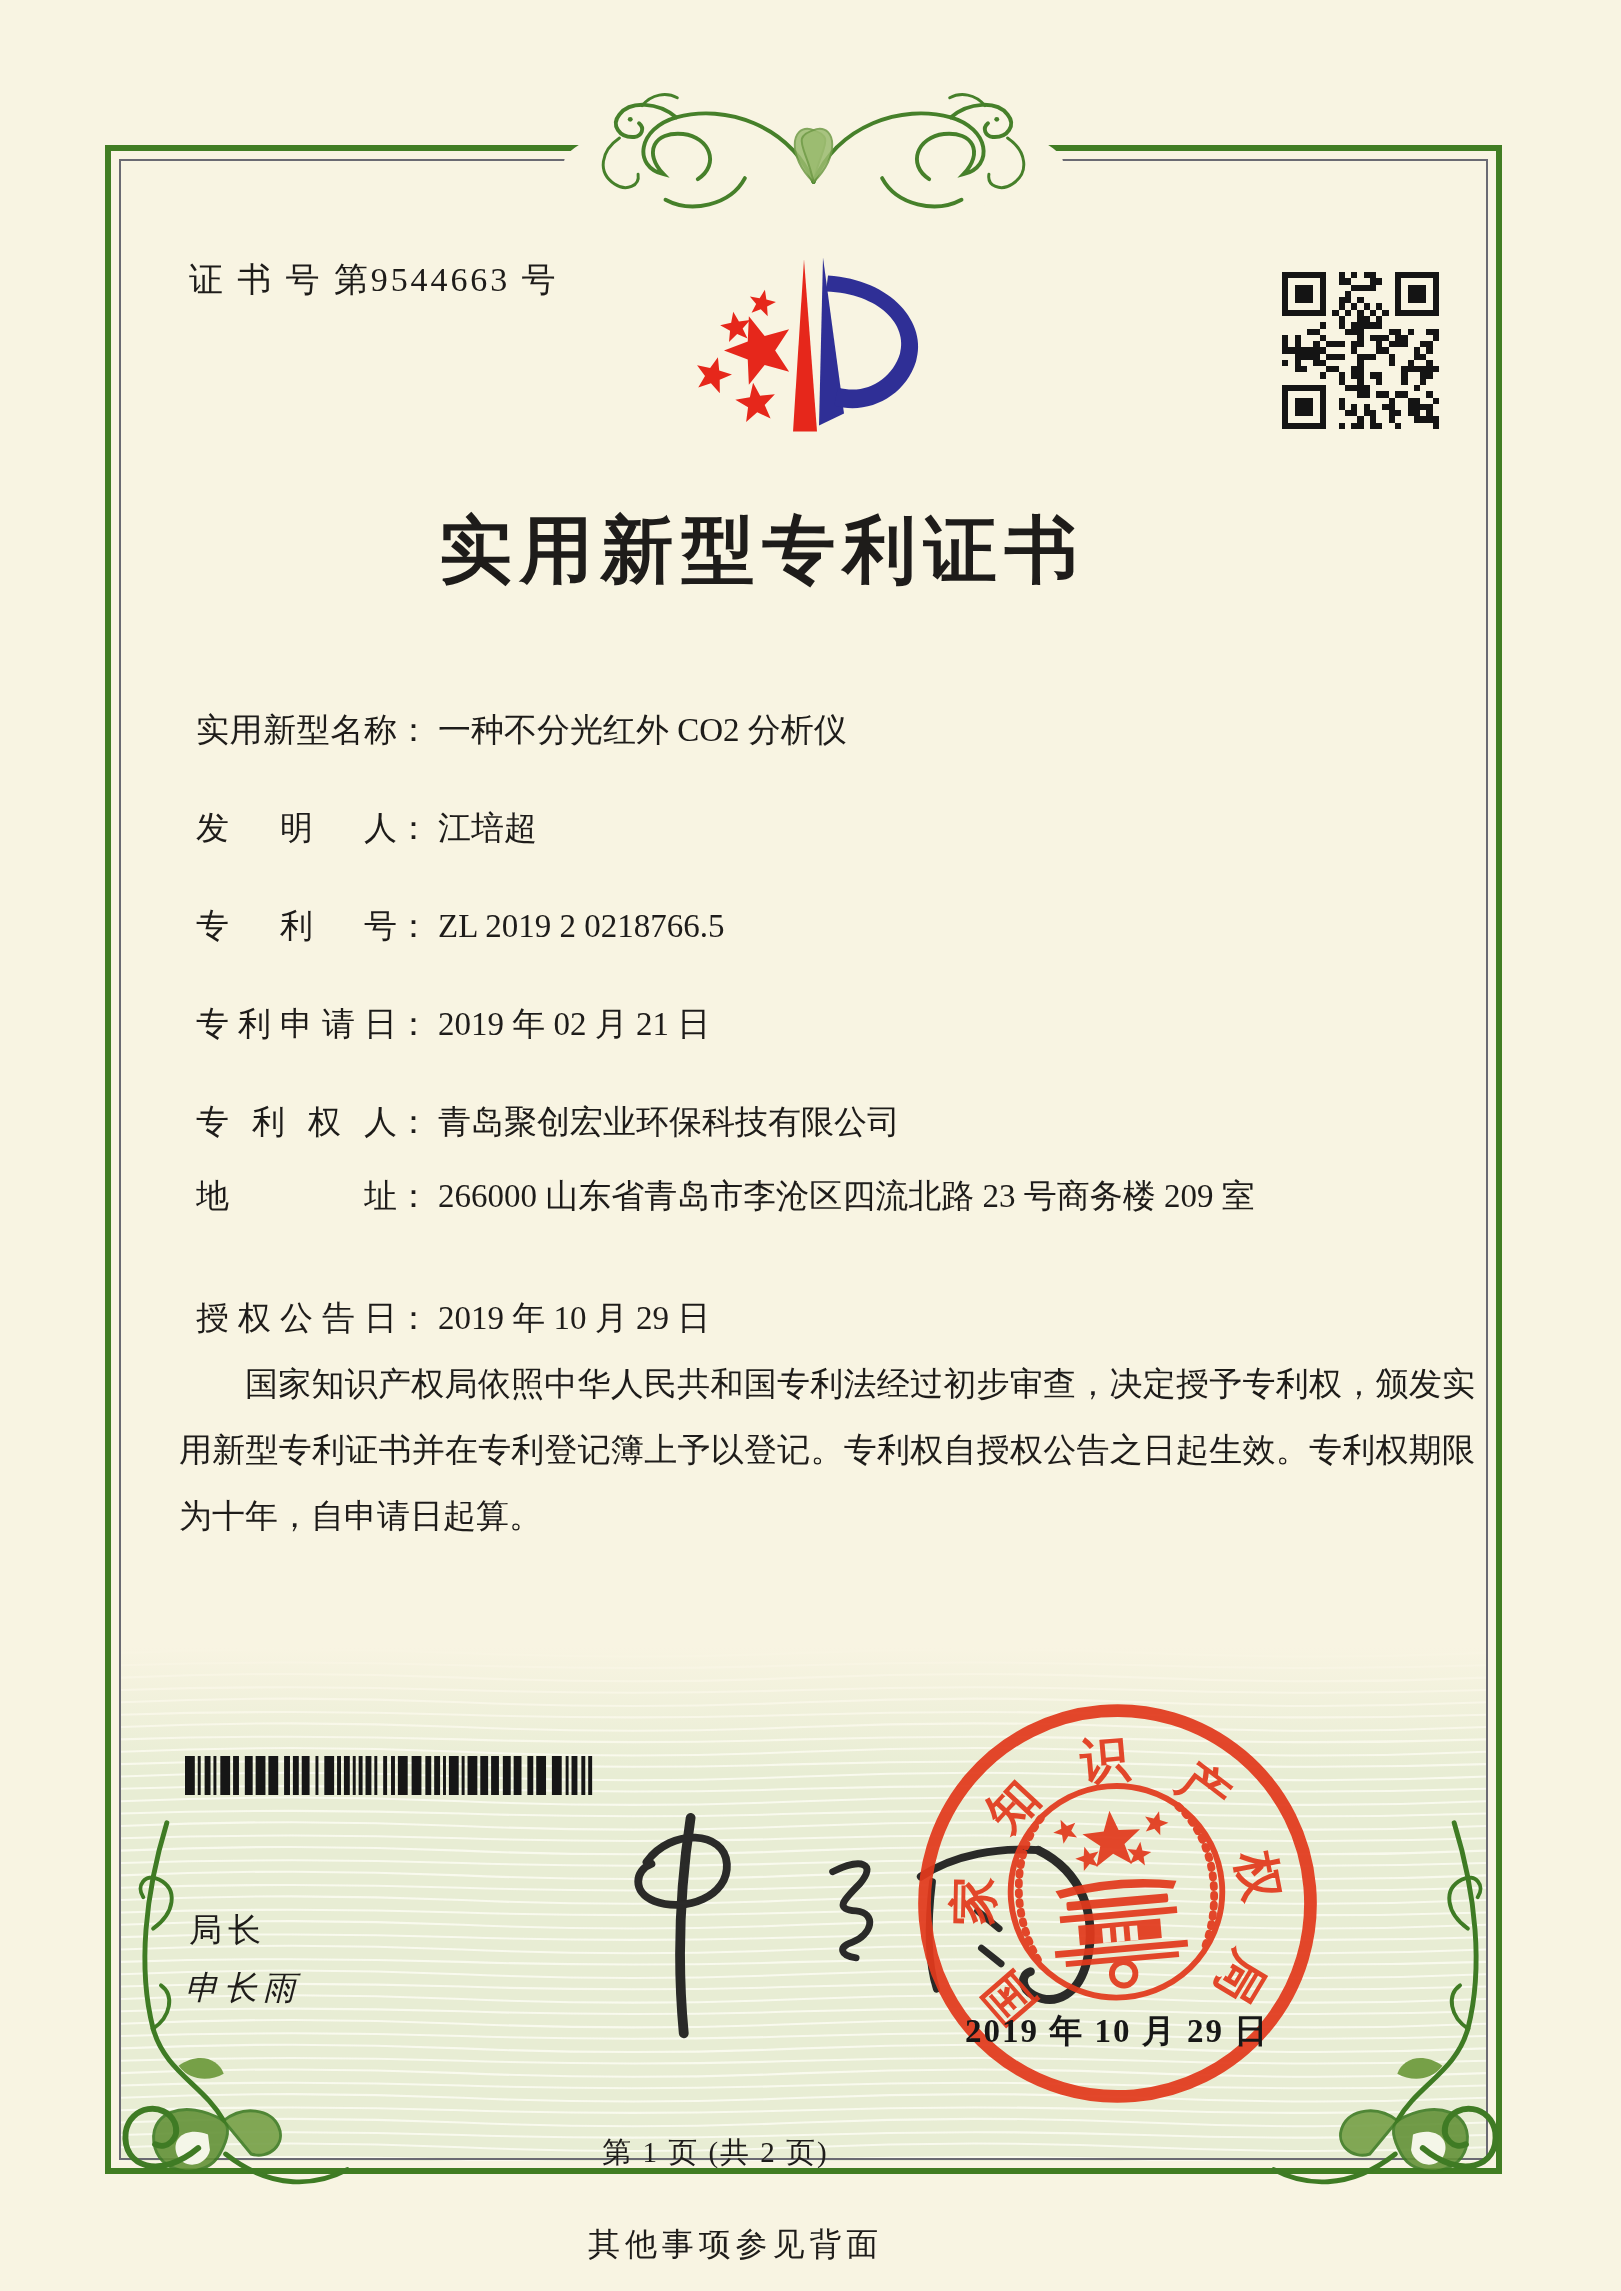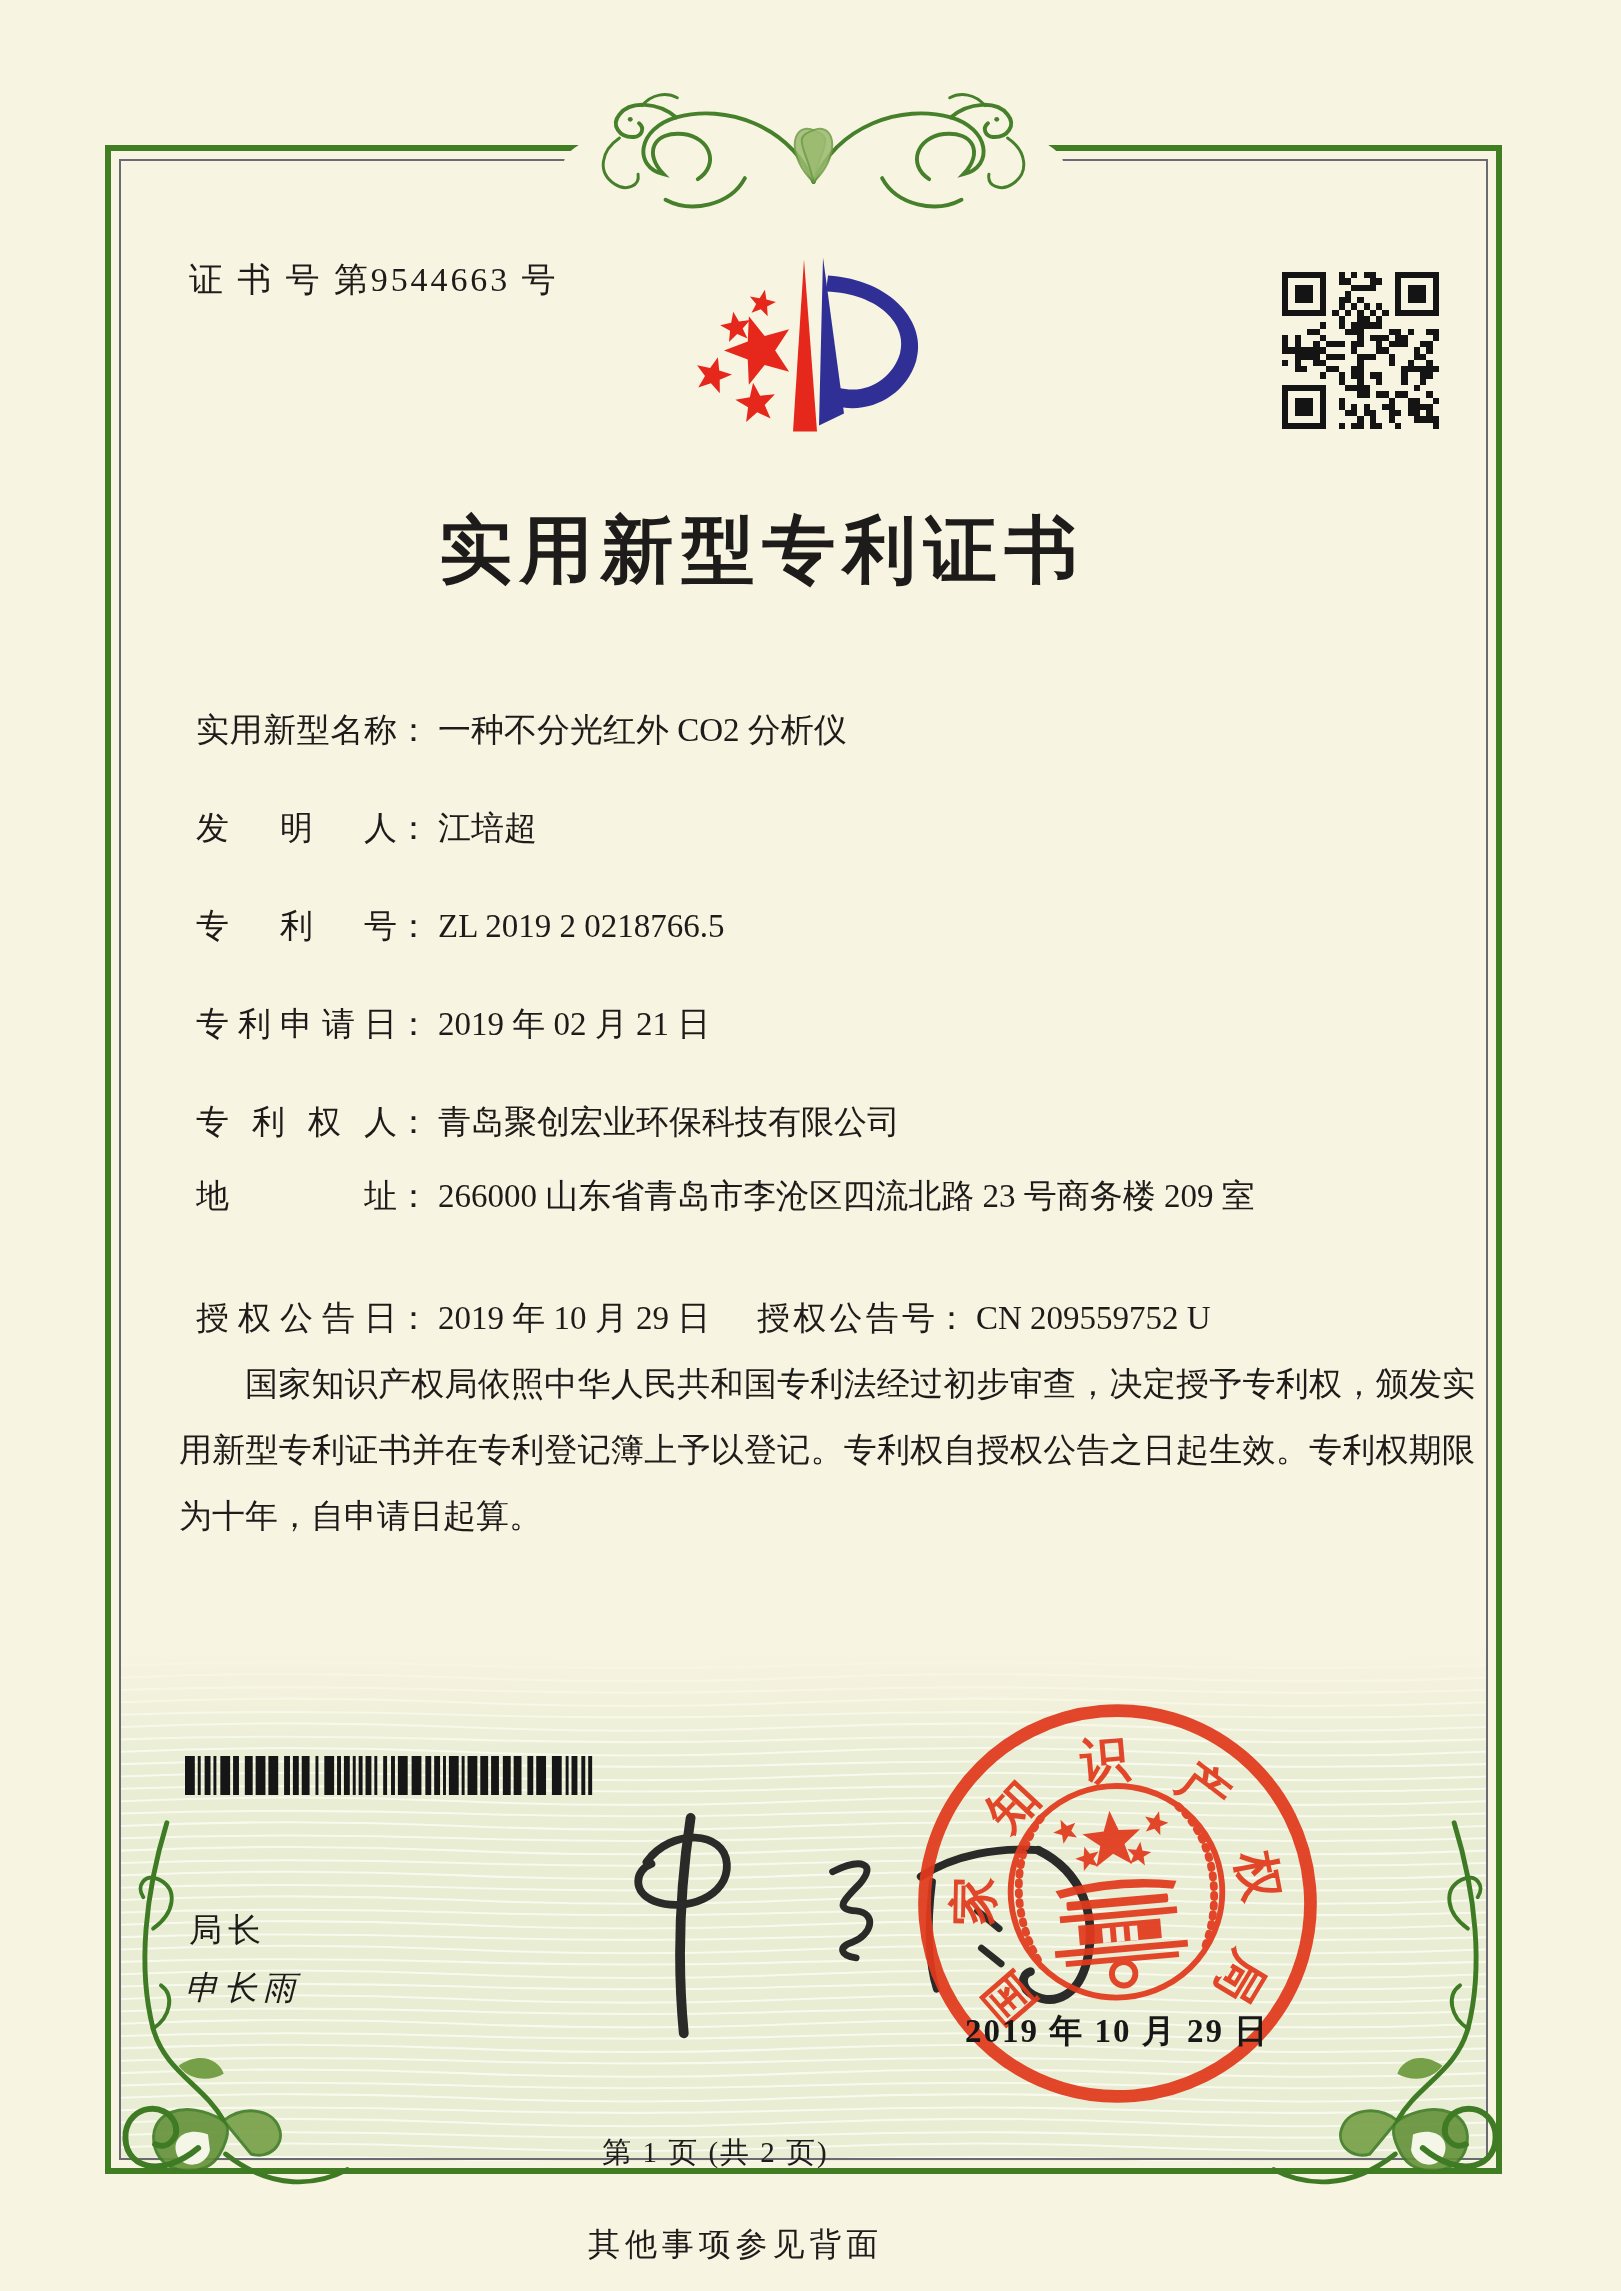--- a/index.html
+++ b/index.html
@@ -459,23 +459,20 @@
   <span class="flabel">专利申请日</span><span>：</span><span class="fvalue">2019 年 02 月 21 日</span>
 </div>
 <div class="field-row" style="top:1100px">
   <span class="flabel">专利权人</span><span>：</span><span class="fvalue">青岛聚创宏业环保科技有限公司</span>
 </div>
 <div class="field-row" style="top:1174px">
   <span class="flabel">地址</span><span>：</span><span class="fvalue">266000 山东省青岛市李沧区四流北路 23 号商务楼 209 室</span>
 </div>
 <div class="field-row" style="top:1296px">
   <span class="flabel">授权公告日</span><span>：</span><span class="fvalue">2019 年 10 月 29 日</span>
-  <span class="grant-group">
-    <span class="flabel2">授权公告号</span><span>：</span><span class="fvalue">CN 209559752 U</span>
-  </span>
 </div>
 
 <div class="abs paras">
   <p>国家知识产权局依照中华人民共和国专利法经过初步审查，决定授予专利权，颁发实用新型专利证书并在专利登记簿上予以登记。专利权自授权公告之日起生效。专利权期限为十年，自申请日起算。</p>
 </div>
 
 <svg id="barcode-svg" class="abs" viewBox="0 0 422 40" preserveAspectRatio="none">
     <rect x="0" y="0" width="10" height="40" fill="#161616"></rect>
     <rect x="13" y="0" width="3" height="40" fill="#161616"></rect>
     <rect x="20" y="0" width="6" height="40" fill="#161616"></rect>

